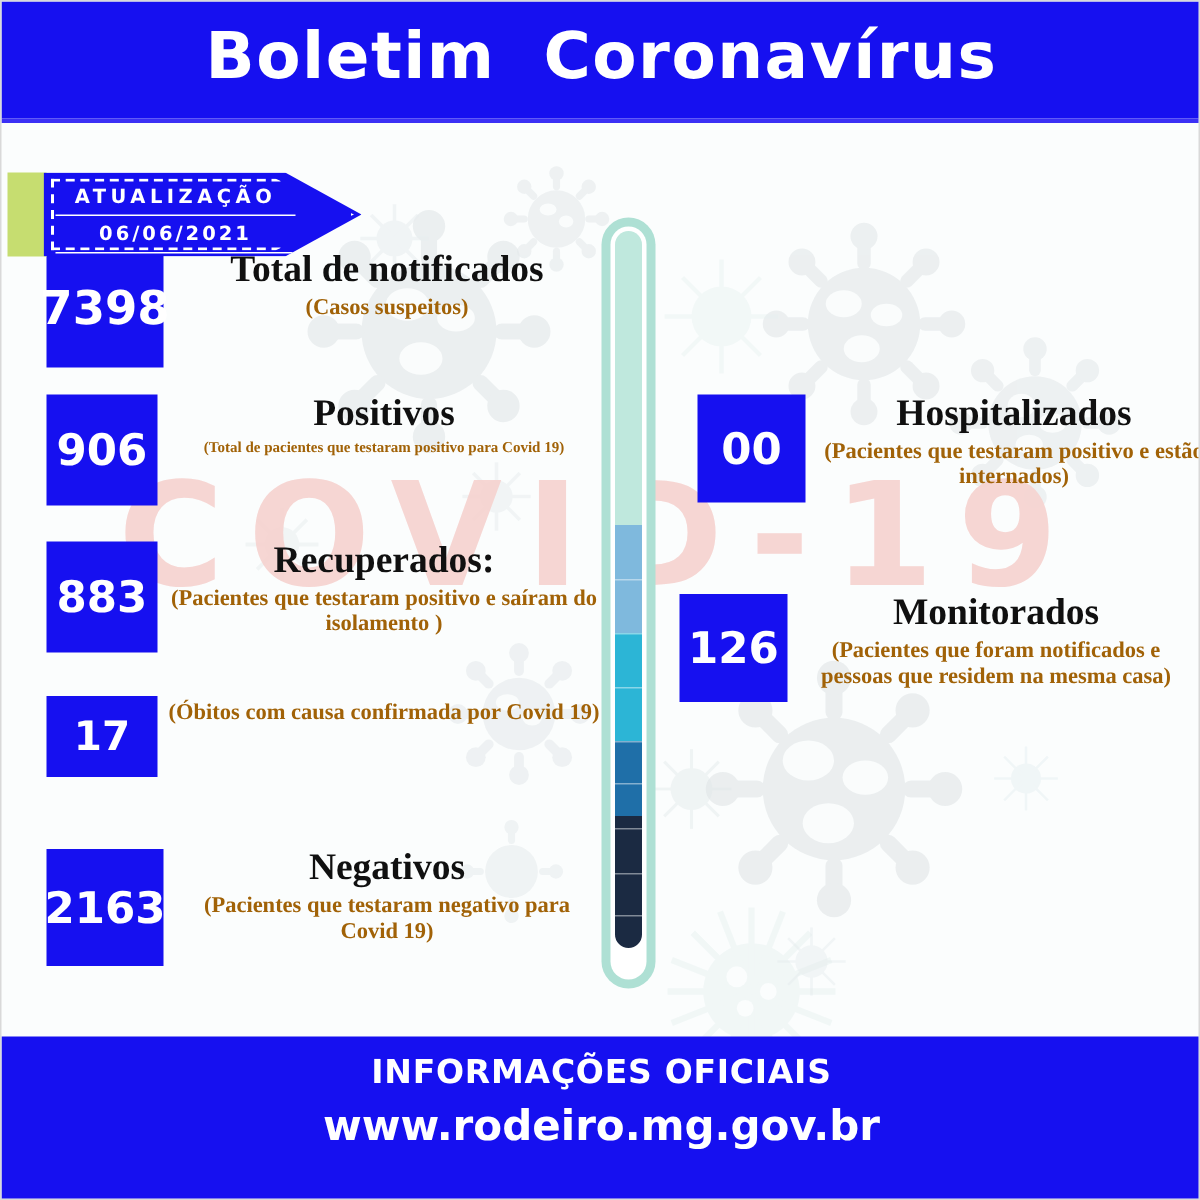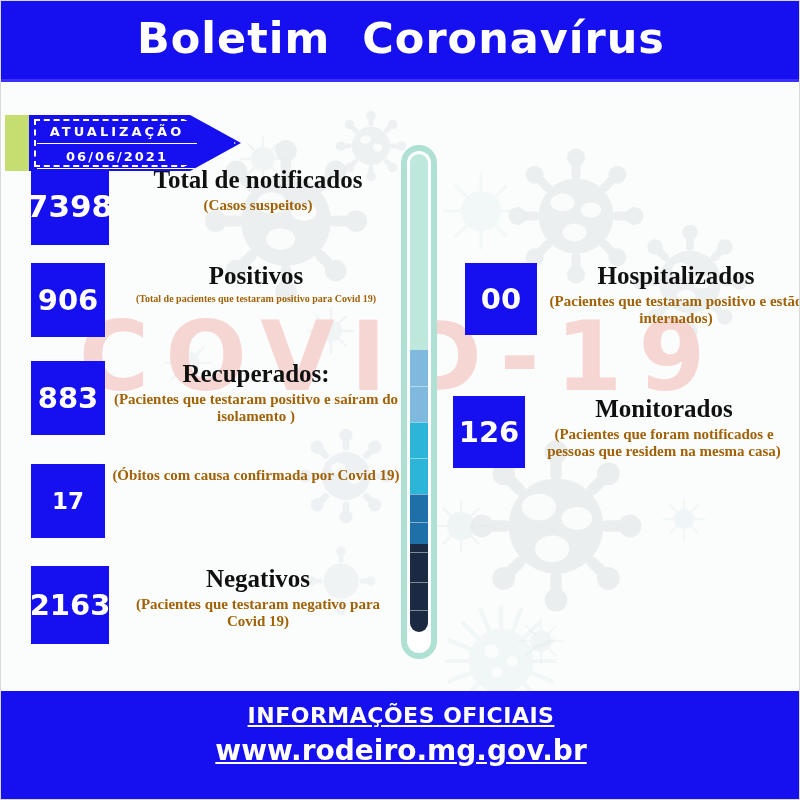--- a/index.html
+++ b/index.html
@@ -233,21 +233,20 @@
   }
   .footer-center {
     position: absolute;
     left: 200px;
     top: 12px;
     width: 400px;
     text-align: center;
     color: #ffffff;
     font-family: "DejaVu Sans", sans-serif;
     font-weight: bold;
-    text-decoration: underline;
   }
   .footer-line1 { font-size: 22px; letter-spacing: 0.5px; }
   .footer-line2 { font-size: 28px; margin-top: 6px; }
 
   .logo-card {
     position: absolute;
     background: #ffffff;
     box-sizing: border-box;
     border: 1px solid #2a24f2;
   }
@@ -720,21 +719,21 @@
     <div class="stat-box" style="width:74px; height:74px; font-size:29px;">
       <span>883</span>
     </div>
     <div class="stat-text" style="padding-left:6px;">
       <div class="stat-label" style="font-size:25px;">Recuperados:</div>
       <div class="stat-sub" style="font-size:15px;">(Pacientes que testaram positivo e saíram do isolamento )</div>
     </div>
   </div>
 
   <div class="stat" style="left:30px; top:463px; width:370px;">
-    <div class="stat-box" style="width:74px; height:74px; font-size:23px;">
+    <div class="stat-box" style="width:74px; height:54px; font-size:27px;">
       <span>17</span>
     </div>
     <div class="stat-text" style="padding-left:6px;">
       <div class="stat-sub" style="font-size:15px;">(Óbitos com causa confirmada por Covid 19)</div>
     </div>
   </div>
 
   <div class="stat" style="left:30px; top:565px; width:370px;">
     <div class="stat-box" style="width:78px; height:78px; font-size:29px;">
       <span>2163</span>

